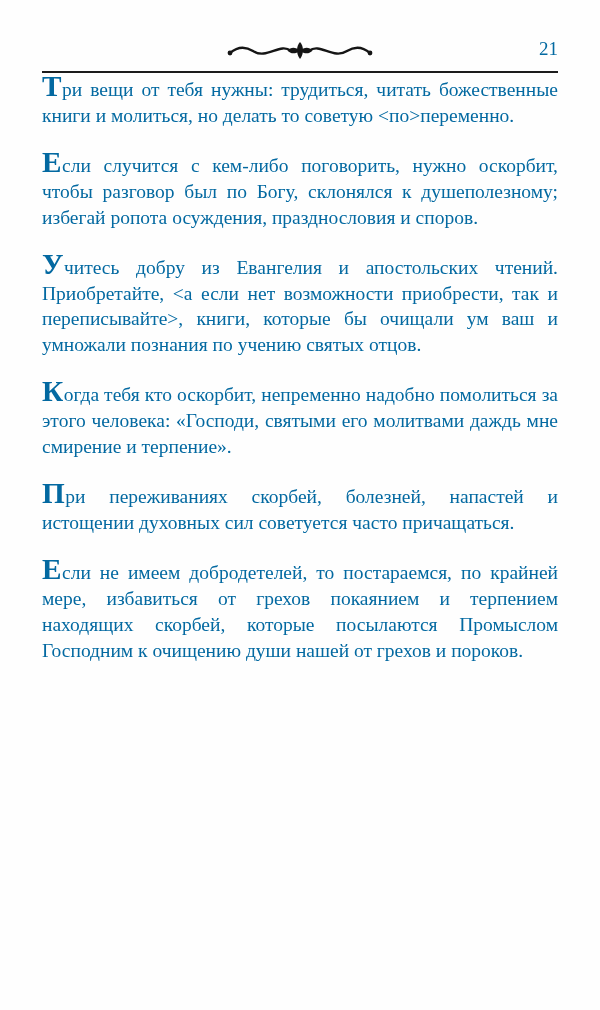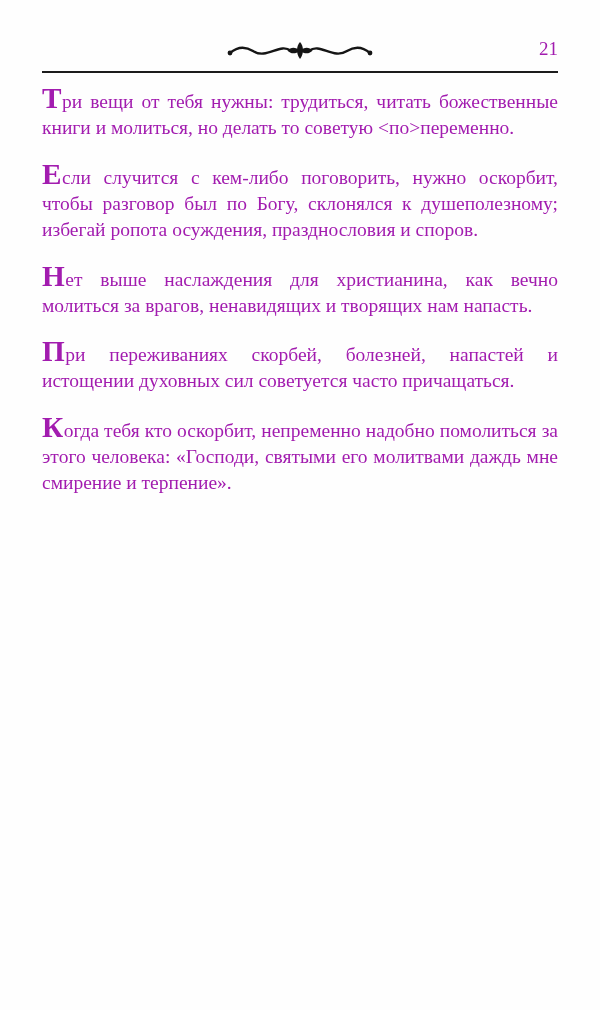--- a/index.html
+++ b/index.html
@@ -1,21 +1,21 @@
 <!DOCTYPE html>
 <html lang="ru"><head>
 <meta charset="utf-8">
 <style>
   html,body{margin:0;padding:0;background:#e8e8e8;}
   .page{
     width:600px;
     height:1010px;
     margin:0 auto;
     background:#fefefe;
-    color:#a21caf;
+    color:#0369a1;
     font-family:"Liberation Serif","DejaVu Serif",serif;
     box-sizing:border-box;
     padding:38px 42px 0 42px;
     overflow:hidden;
   }
   .page-header{
     position:relative;
     height:26px;
   }
   .ornament{
@@ -29,21 +29,21 @@
     right:0;
     top:0;
     font-size:19px;
   }
   .rule{
     border:0;
     border-top:2px solid #1c1c1c;
     margin:7px 0 0 0;
   }
   .content{
-    margin-top:16px;
+    margin-top:4px;
   }
   .para{
     font-size:19.5px;
     line-height:1.33;
     text-align:justify;
     margin:0 0 24px 0;
   }
   .drop-cap{
     font-size:1.5em;
     font-weight:bold;
@@ -76,23 +76,24 @@
   </div>
 
   <hr class="rule">
 
   <div class="content">
 
     <p class="para"><span class="drop-cap">Т</span><span>ри вещи от тебя нужны: трудиться, читать божественные книги и молиться, но делать то советую &lt;по&gt;переменно.</span></p>
 
     <p class="para"><span class="drop-cap">Е</span><span>сли случится с кем-либо поговорить, нужно оскорбит, чтобы разговор был по Богу, склонялся к душеполезному; избегай ропота осуждения, празднословия и споров.</span></p>
 
+    <p class="para"><span class="drop-cap">У</span><span>читесь добру из Евангелия и апостольских чтений. Приобретайте, &lt;а если нет возможности приобрести, так и переписывайте&gt;, книги, которые бы очищали ум ваш и умножали познания по учению святых отцов.</span></p>
 
-    <p class="para"><span class="drop-cap">Н</span><span>ет выше наслаждения для христианина, как вечно молиться за врагов, ненавидящих и творящих нам напасть.</span></p>
 
+
+    <p class="para"><span class="drop-cap">К</span><span>огда тебя кто оскорбит, непременно надобно помолиться за этого человека: «Господи, святыми его молитвами даждь мне смирение и терпение».</span></p>
 
     <p class="para"><span class="drop-cap">П</span><span>ри переживаниях скорбей, болезней, напастей и истощении духовных сил советуется часто причащаться.</span></p>
 
-    <p class="para"><span class="drop-cap">К</span><span>огда тебя кто оскорбит, непременно надобно помолиться за этого человека: «Господи, святыми его молитвами даждь мне смирение и терпение».</span></p>
-
+    <p class="para"><span class="drop-cap">Е</span><span>сли не имеем добродетелей, то постараемся, по крайней мере, избавиться от грехов покаянием и терпением находящих скорбей, которые посылаются Промыслом Господним к очищению души нашей от грехов и пороков.</span></p>
 
   </div>
 </div>
 
 </body></html>

